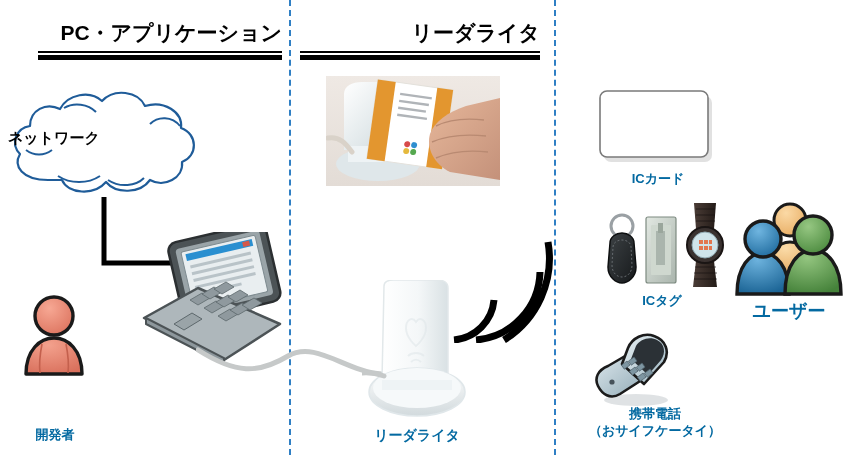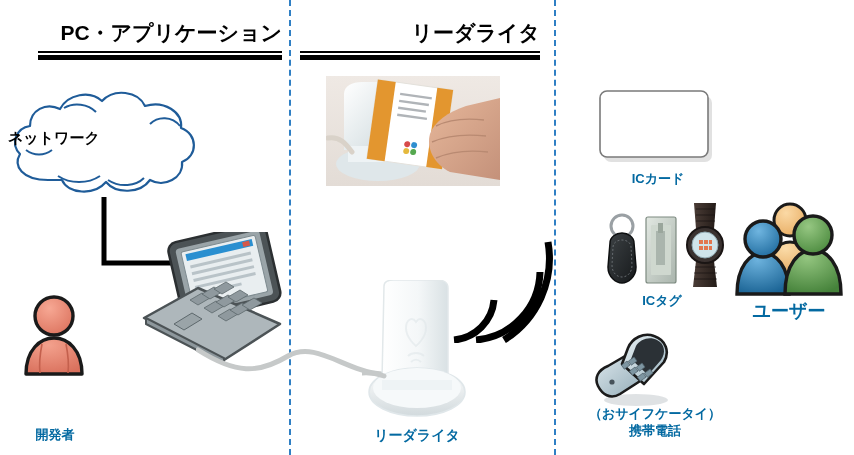--- a/index.html
+++ b/index.html
@@ -412,17 +412,17 @@
     <g fill="#7d95a1" stroke="#4f626c" stroke-width="0.7">
       <rect x="30" y="31" width="7" height="5" transform="rotate(-36 33 33)"></rect>
       <rect x="38" y="37" width="7" height="5" transform="rotate(-36 41 39)"></rect>
       <rect x="46" y="43" width="7" height="5" transform="rotate(-36 49 45)"></rect>
       <rect x="37" y="27" width="7" height="5" transform="rotate(-36 40 29)"></rect>
       <rect x="45" y="33" width="7" height="5" transform="rotate(-36 48 35)"></rect>
       <rect x="53" y="39" width="7" height="5" transform="rotate(-36 56 41)"></rect>
     </g>
   </svg>
   <div class="cap" id="cap-phone">
+    <div>携帯電話</div>
     <div>（おサイフケータイ）</div>
-    <div>携帯電話</div>
   </div>
 
 </div>
 
 </body></html>

